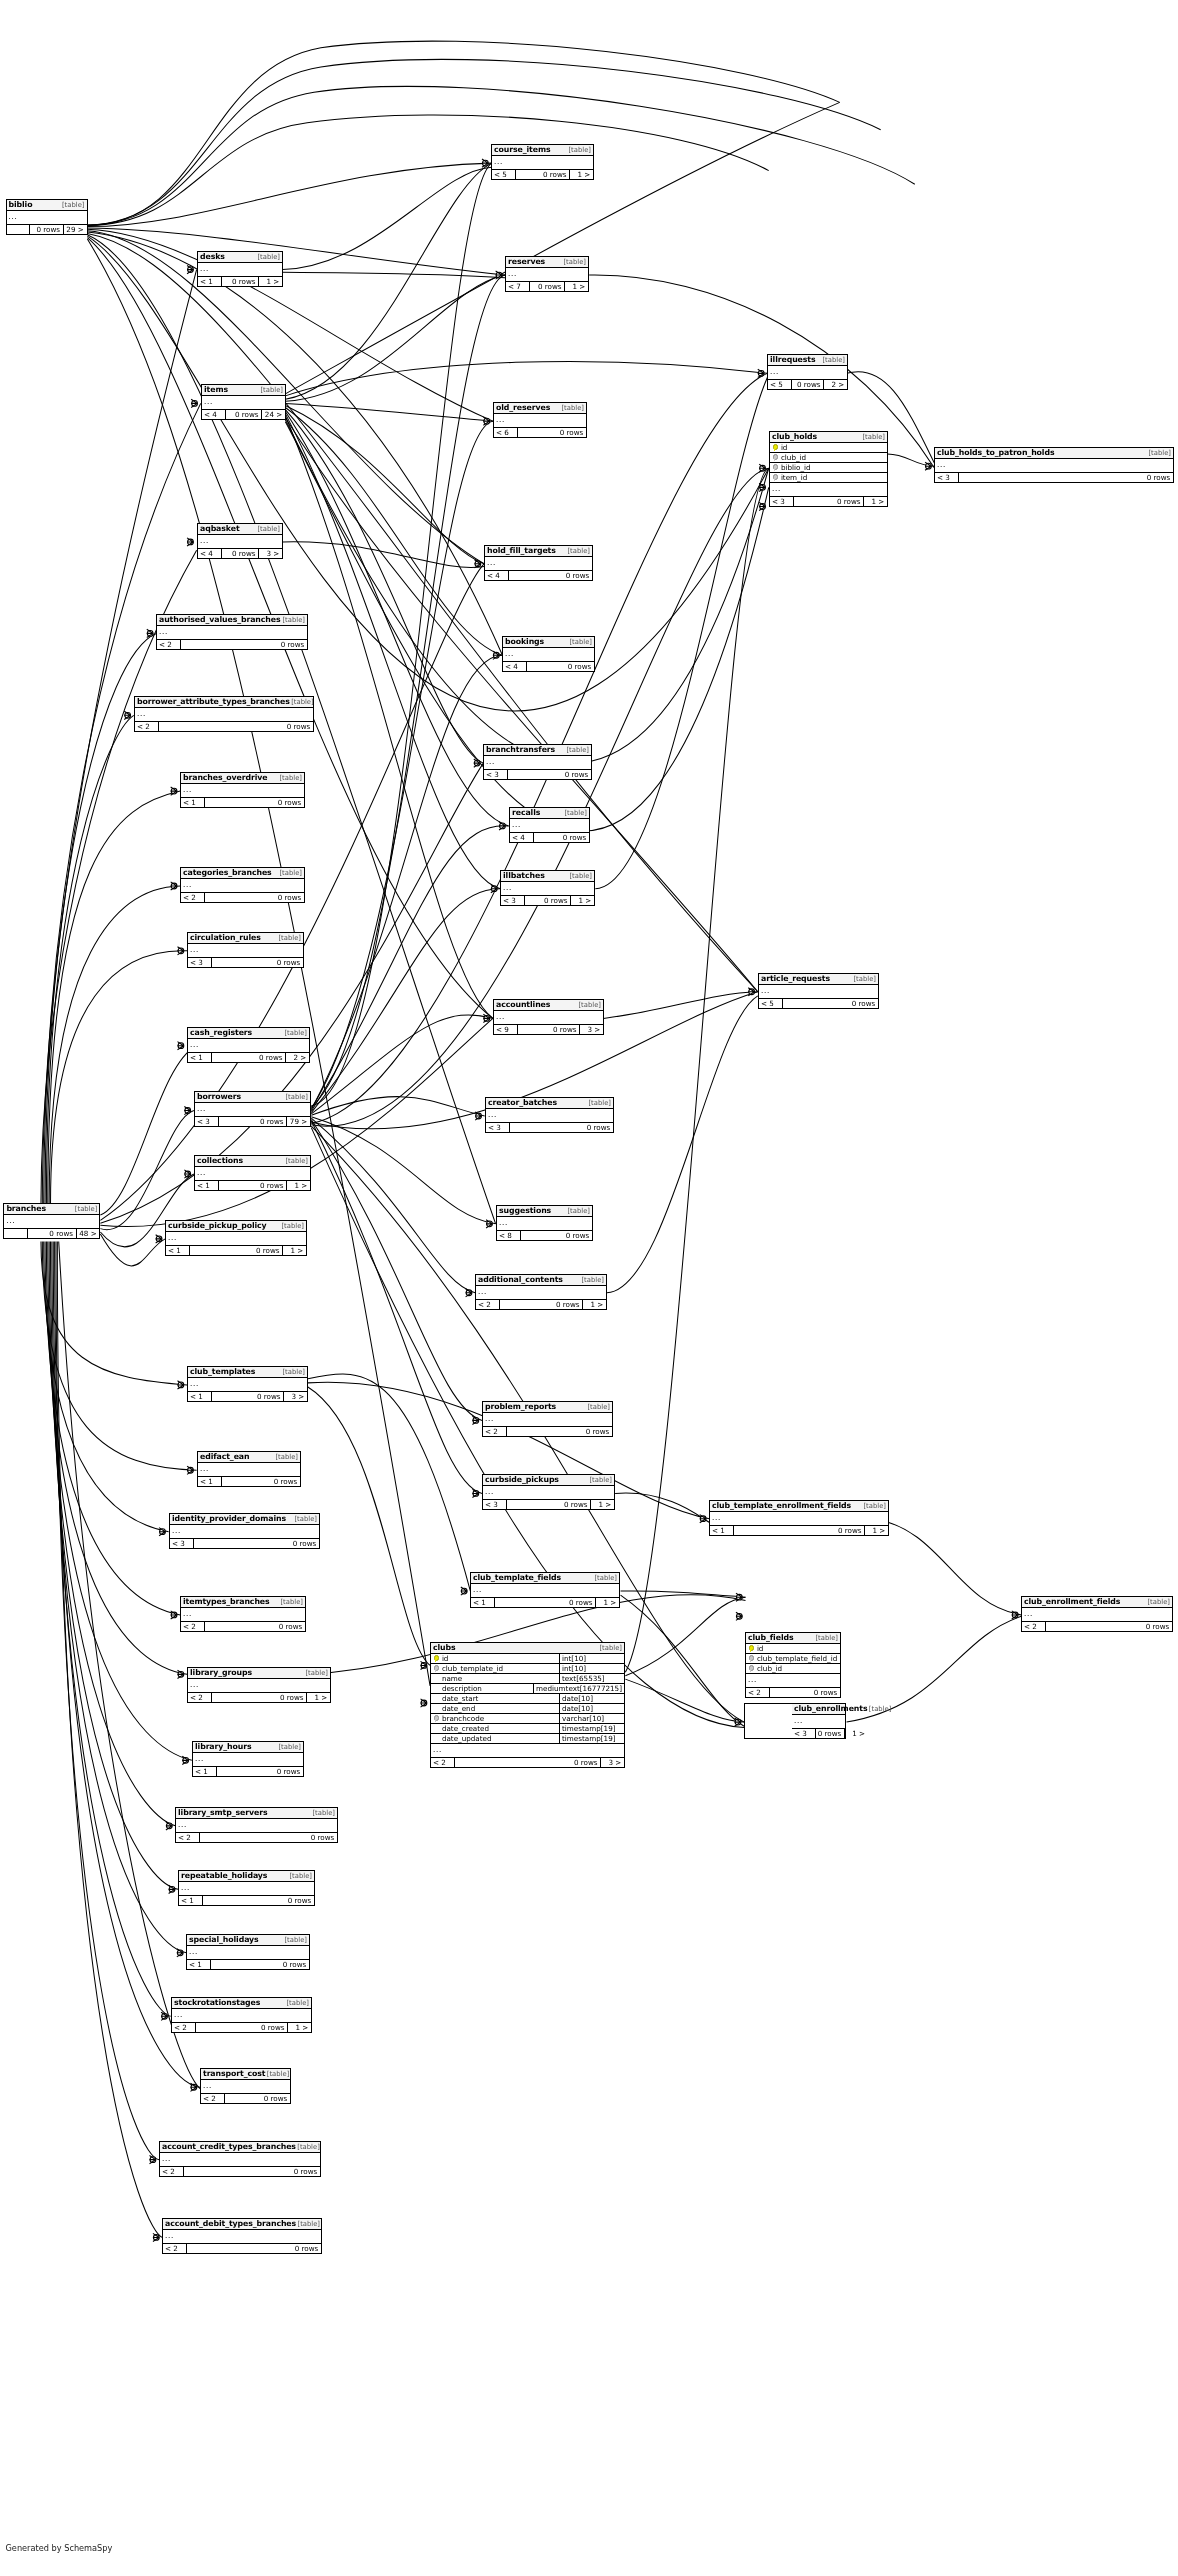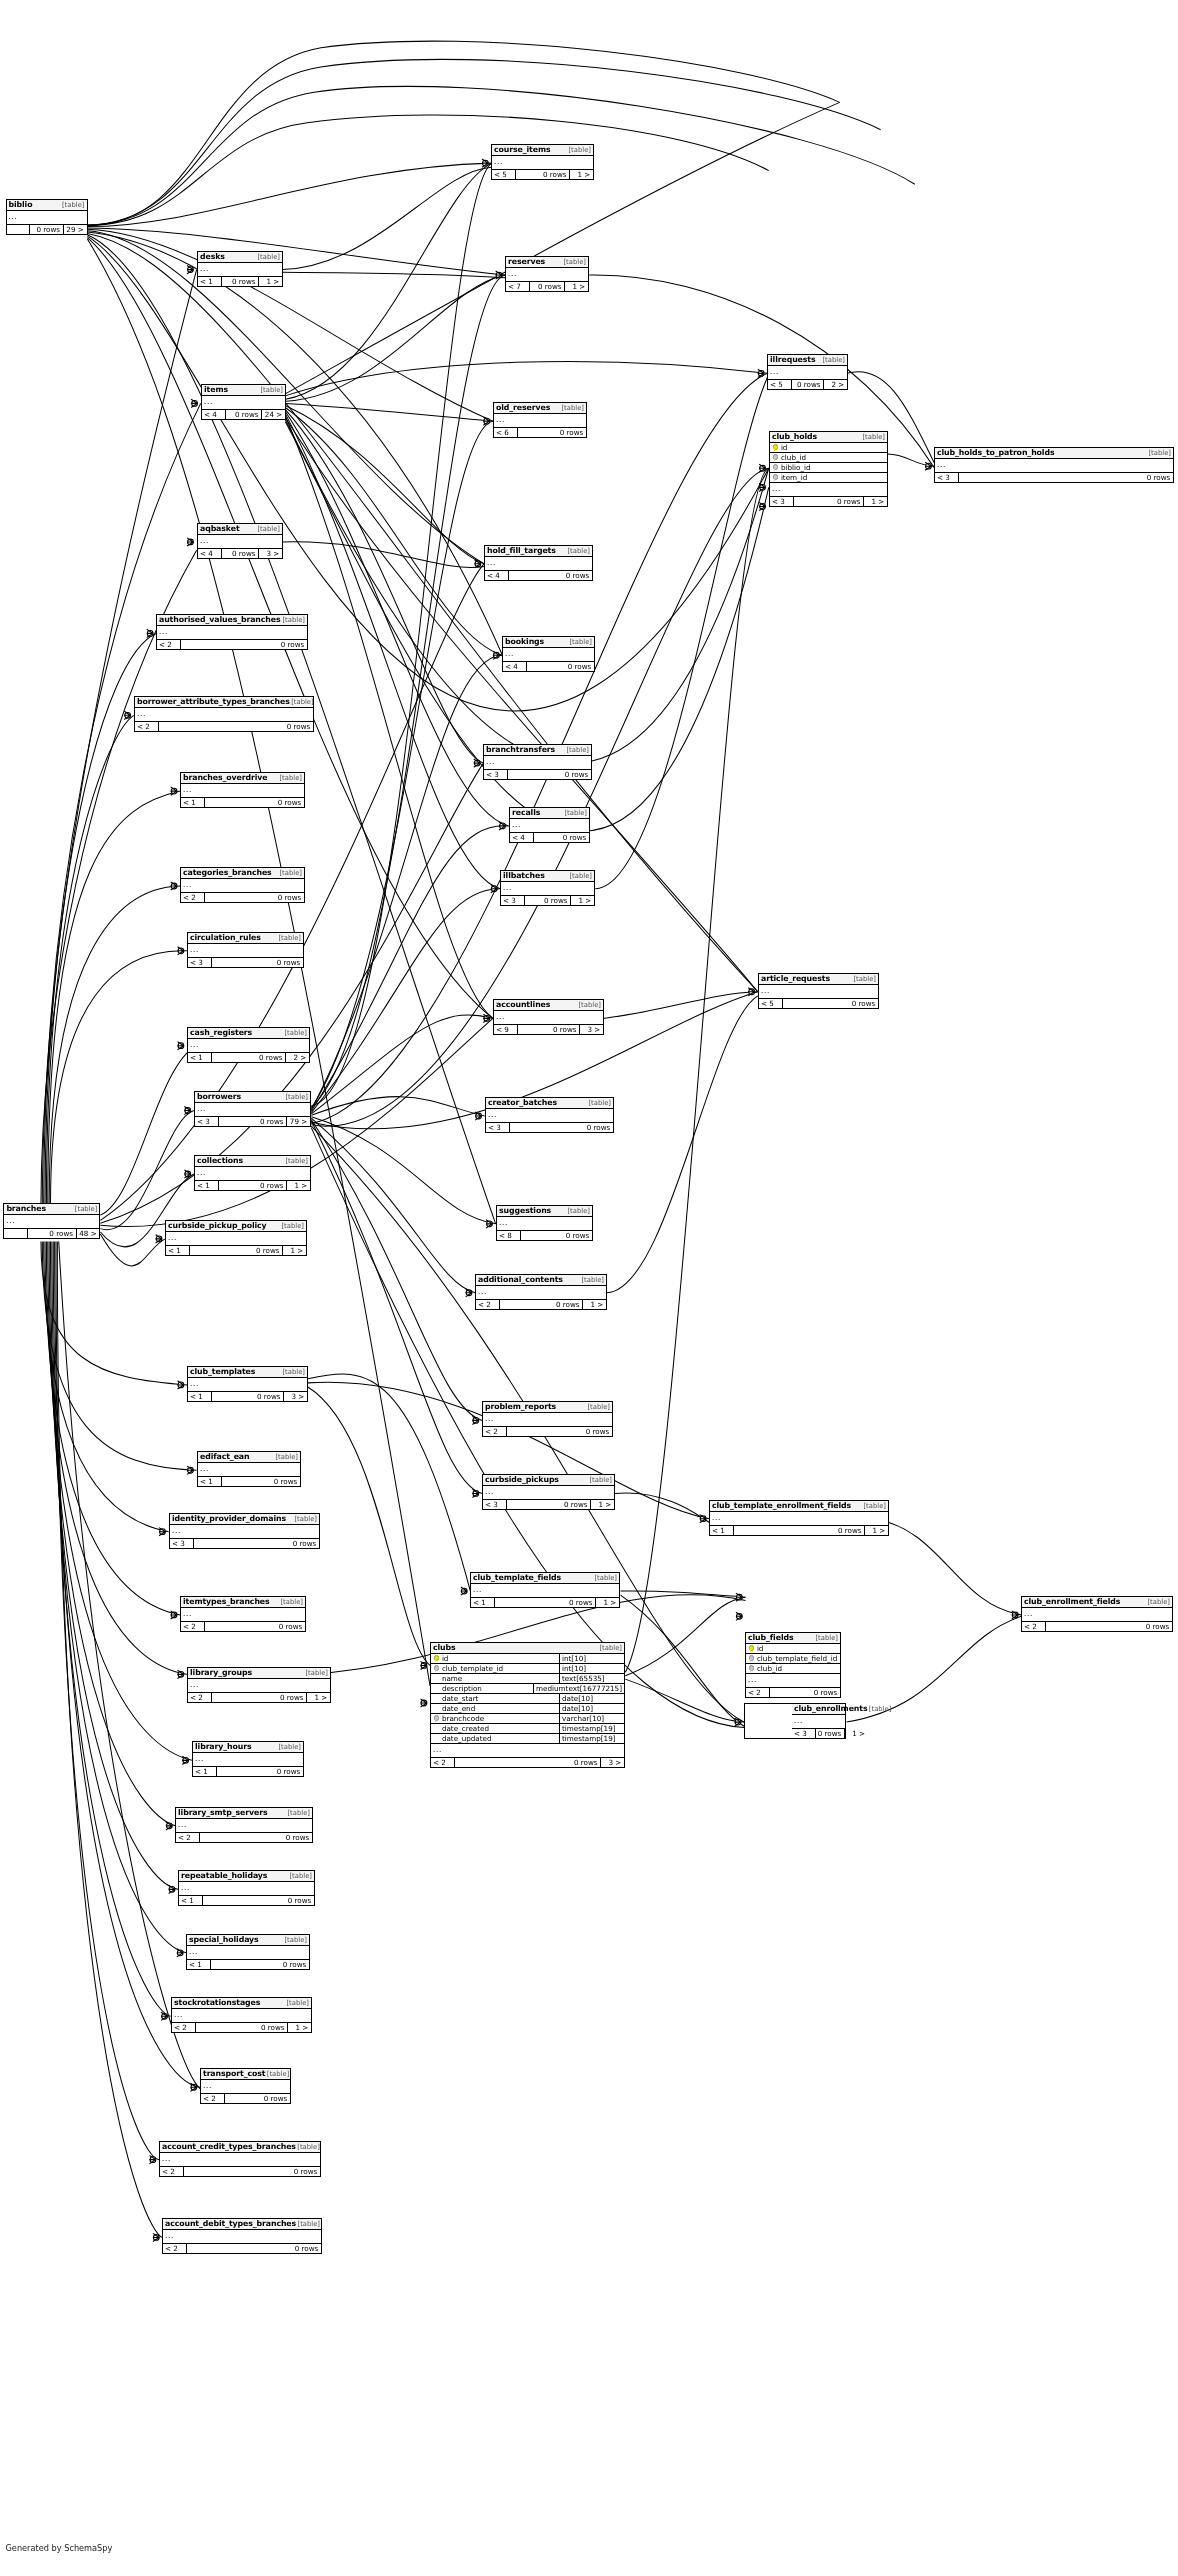--- a/index.html
+++ b/index.html
@@ -561,21 +561,21 @@
         <div class="hdr">
           <span class="tname">library_hours</span>
           <span class="ttag">[table]</span>
         </div>
         <div class="ell">...</div>
         <div class="foot">
           <div class="fl">&lt; 1</div>
           <div class="fm last">0 rows</div>
         </div>
       </div>
-      <div class="node" style="left: 175px; top: 1807px; width: 138px;">
+      <div class="node" style="left: 175px; top: 1807px; width: 163px;">
         <div class="hdr">
           <span class="tname">library_smtp_servers</span>
           <span class="ttag">[table]</span>
         </div>
         <div class="ell">...</div>
         <div class="foot">
           <div class="fl">&lt; 2</div>
           <div class="fm last">0 rows</div>
         </div>
       </div>

